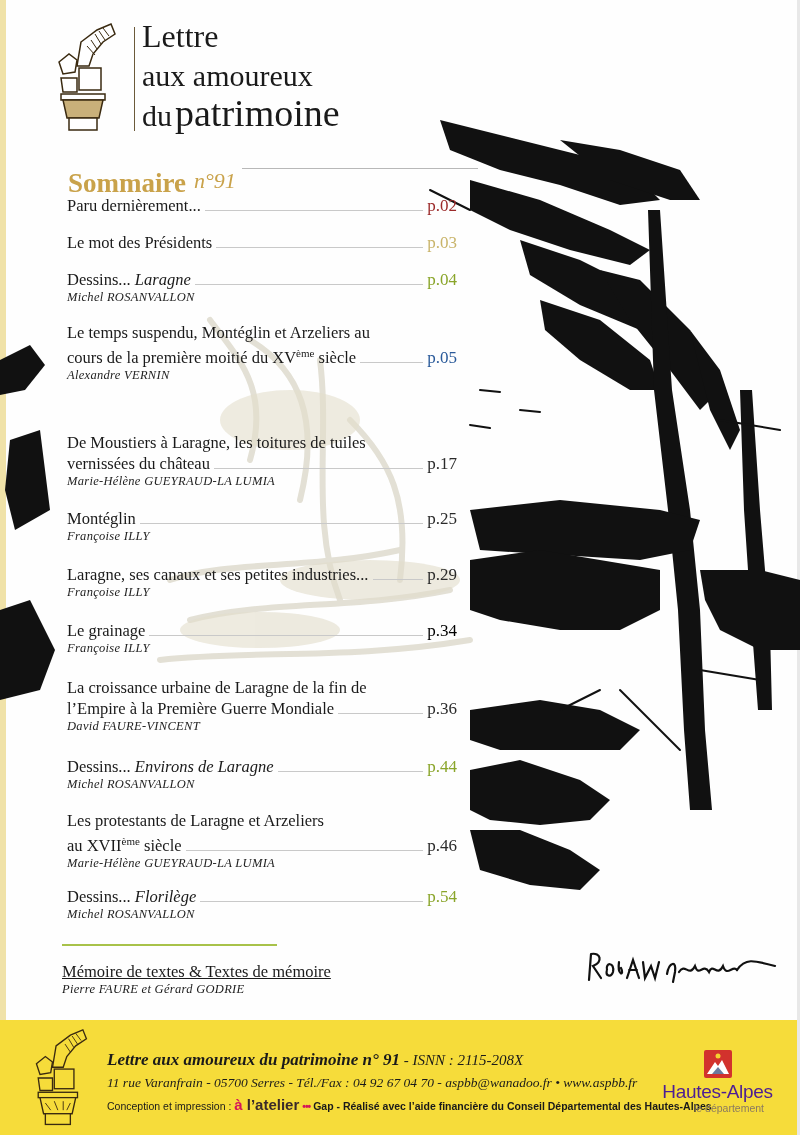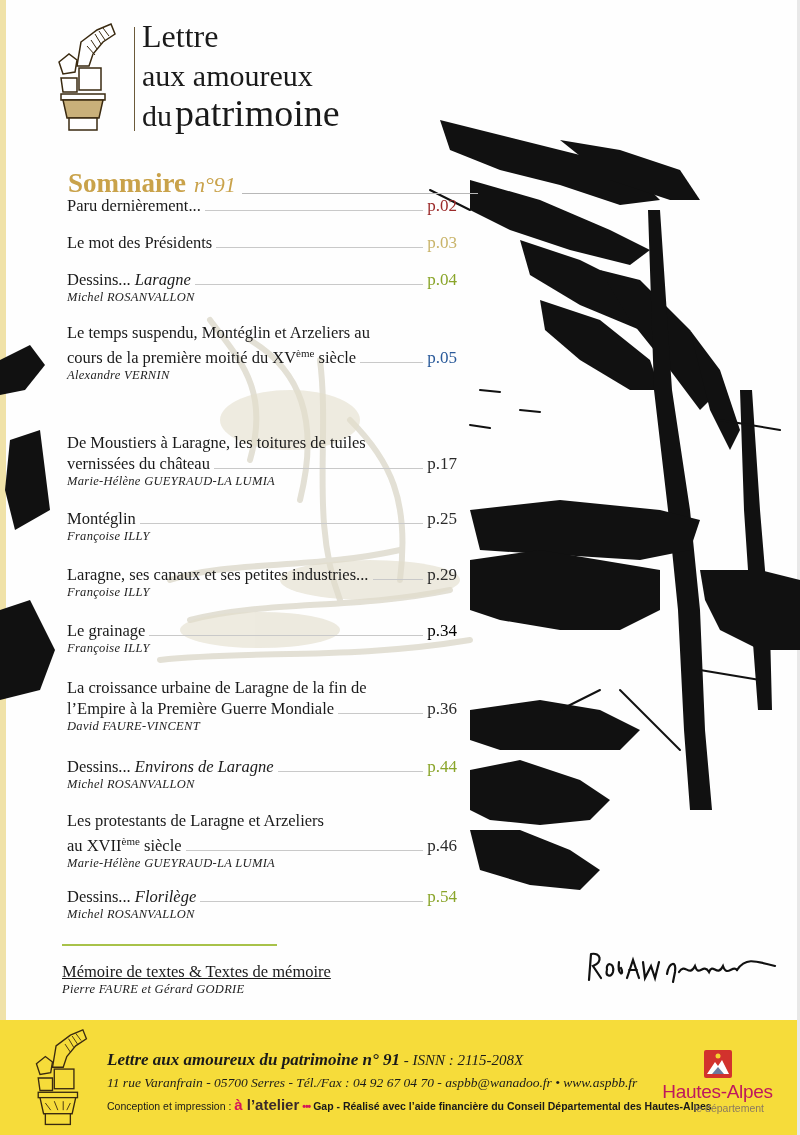--- a/index.html
+++ b/index.html
@@ -16,21 +16,21 @@
   .logo { position: absolute; left: 55px; top: 22px; width: 72px; height: 112px; }
   .title-rule { position: absolute; left: 134px; top: 27px; width: 1px; height: 104px; background: #6b5a3a; }
   .title { position: absolute; left: 142px; top: 20px; line-height: 1; color: #1a1a1a; }
   .title .l1 { font-size: 32px; display: block; height: 38px; }
   .title .l2 { font-size: 30px; display: block; height: 32px; margin-top: 3px; }
   .title .l3 { display: block; margin-top: 1px; }
   .title .l3 .du { font-size: 30px; }
   .title .l3 .pat { font-size: 38px; margin-left: 3px; }
 
   
-  .sommaire { position: absolute; left: 68px; top: 168px; width: 410px; display: flex; align-items: flex-end; }
+  .sommaire { position: absolute; left: 68px; top: 168px; width: 410px; display: flex; align-items: flex-start; }
   .sommaire .word { font-size: 27px; font-weight: bold; color: #c9a24a; }
   .sommaire .num { font-size: 22px; font-style: italic; color: #c9a24a; margin-left: 8px; margin-bottom: 1px; }
   .sommaire .rule { flex: 1; height: 1px; background: #b8b8b8; margin-left: 6px; margin-bottom: 5px; }
 
   
   .faded-sketch { position: absolute; left: 150px; top: 300px; width: 360px; height: 420px; }
 
   
   .drawing { position: absolute; left: 0; top: 90px; width: 800px; height: 900px; }
 
@@ -59,21 +59,21 @@
   .footer .f1 { position: absolute; left: 107px; top: 30px; font-size: 17px; font-style: italic; font-weight: bold; color: #1a1a1a; white-space: nowrap; }
   .footer .f1 .issn { font-weight: normal; font-size: 15px; }
   .footer .f2 { position: absolute; left: 107px; top: 55px; font-size: 13.5px; font-style: italic; color: #1a1a1a; white-space: nowrap; }
   .footer .f3 { position: absolute; left: 107px; top: 76px; font-size: 10.5px; font-family: "Liberation Sans", "DejaVu Sans", sans-serif; color: #1a1a1a; white-space: nowrap; }
   .footer .f3 b { font-weight: bold; }
   .footer .f3 .atelier { font-size: 15px; color: #3a2a2a; font-weight: bold; }
   .footer .f3 .atelier .a-mark { color: #d4145a; }
   .footer .f3 .dots { color: #d4145a; font-weight: bold; letter-spacing: -1px; }
   .ha-logo { position: absolute; left: 655px; top: 30px; width: 125px; }
   .ha-emblem { width: 28px; height: 28px; background: #d2322d; margin: 0 auto; position: relative; border-radius: 2px; }
-  .ha-name { font-family: "Liberation Sans", "DejaVu Sans", sans-serif; font-size: 19px; color: #be185d; text-align: center; margin-top: 4px; line-height: 20px; letter-spacing: -0.3px; }
+  .ha-name { font-family: "Liberation Sans", "DejaVu Sans", sans-serif; font-size: 19px; color: #4c1d95; text-align: center; margin-top: 4px; line-height: 20px; letter-spacing: -0.3px; }
   .ha-sub { font-family: "Liberation Sans", "DejaVu Sans", sans-serif; font-size: 10.5px; color: #8a7a60; text-align: right; margin-right: 16px; line-height: 12px; }
 </style>
 </head>
 <body>
 
 <div class="left-edge"></div>
 <div class="right-edge"></div>
 
 <svg class="faded-sketch" viewBox="0 0 360 420">
   <g stroke="#d8d4c4" stroke-width="6" fill="none" opacity="0.7" stroke-linecap="round">

